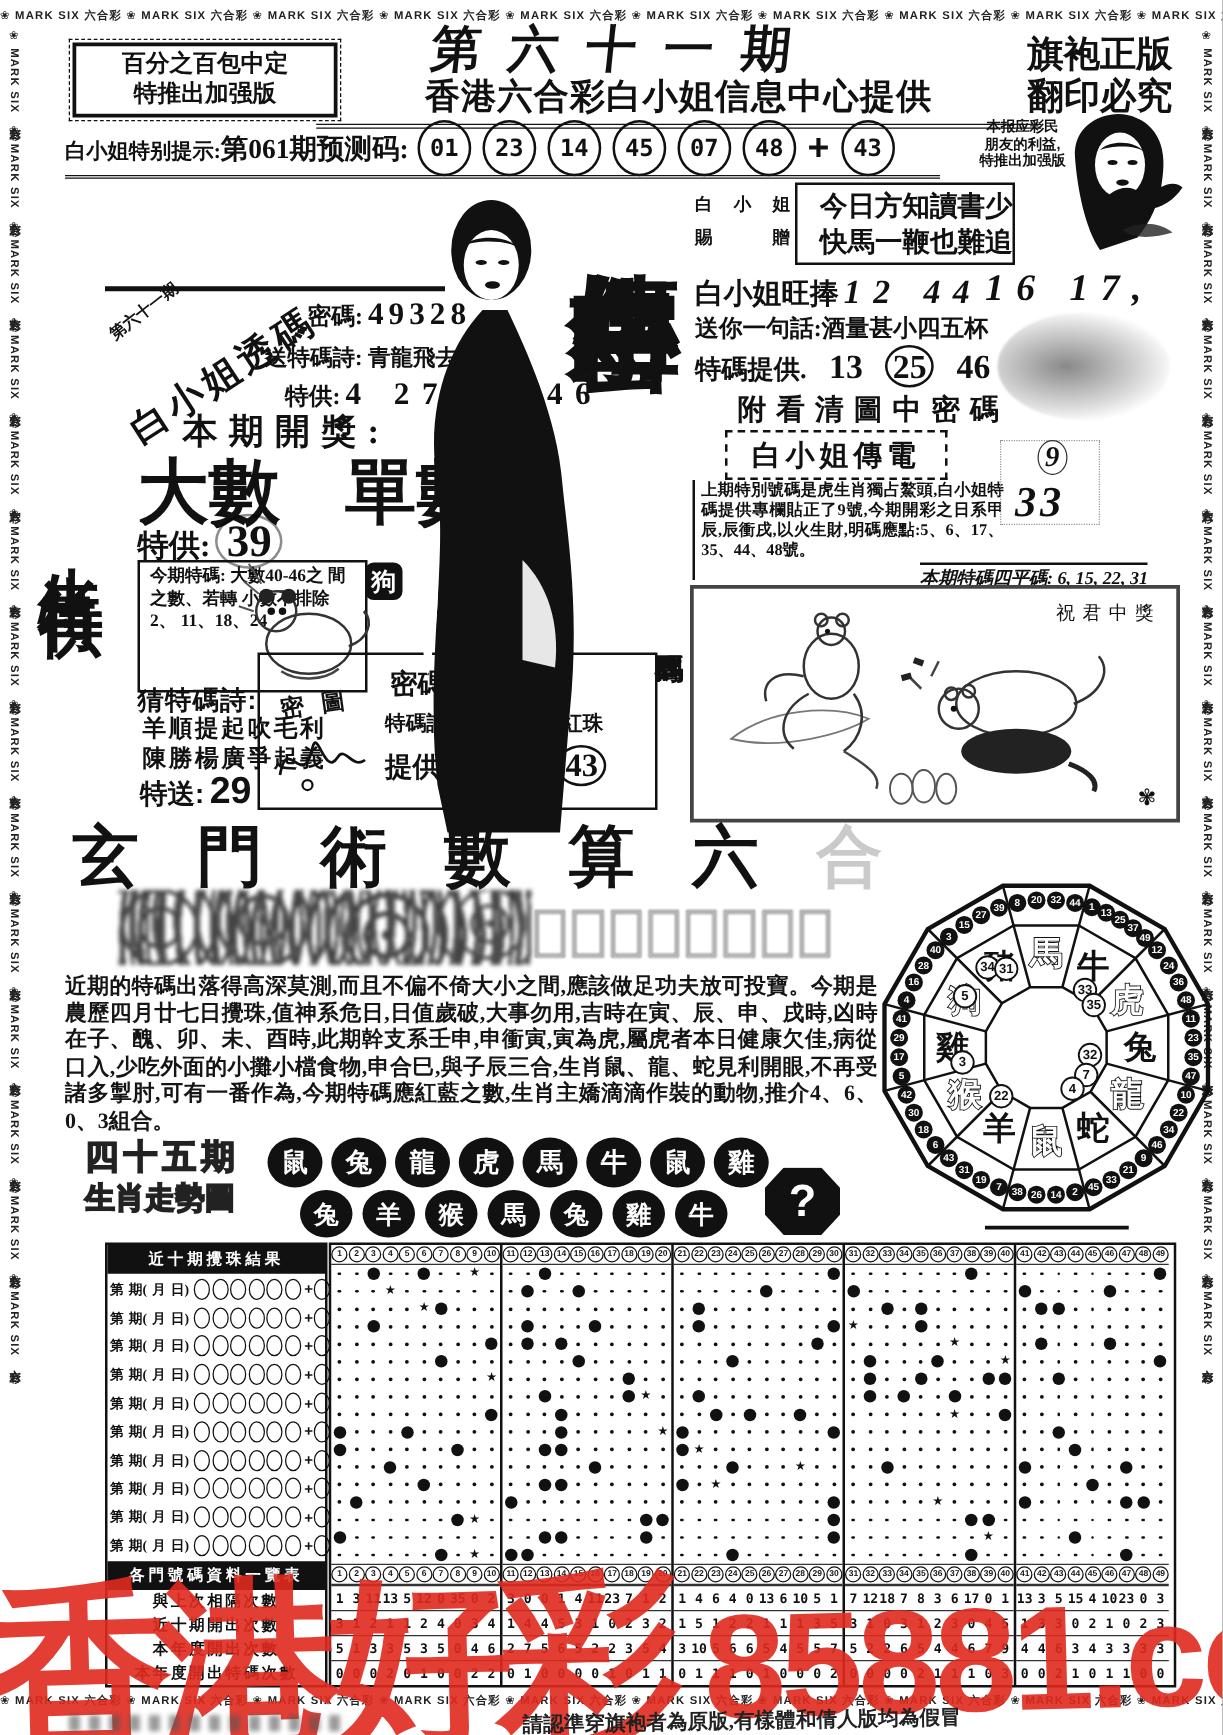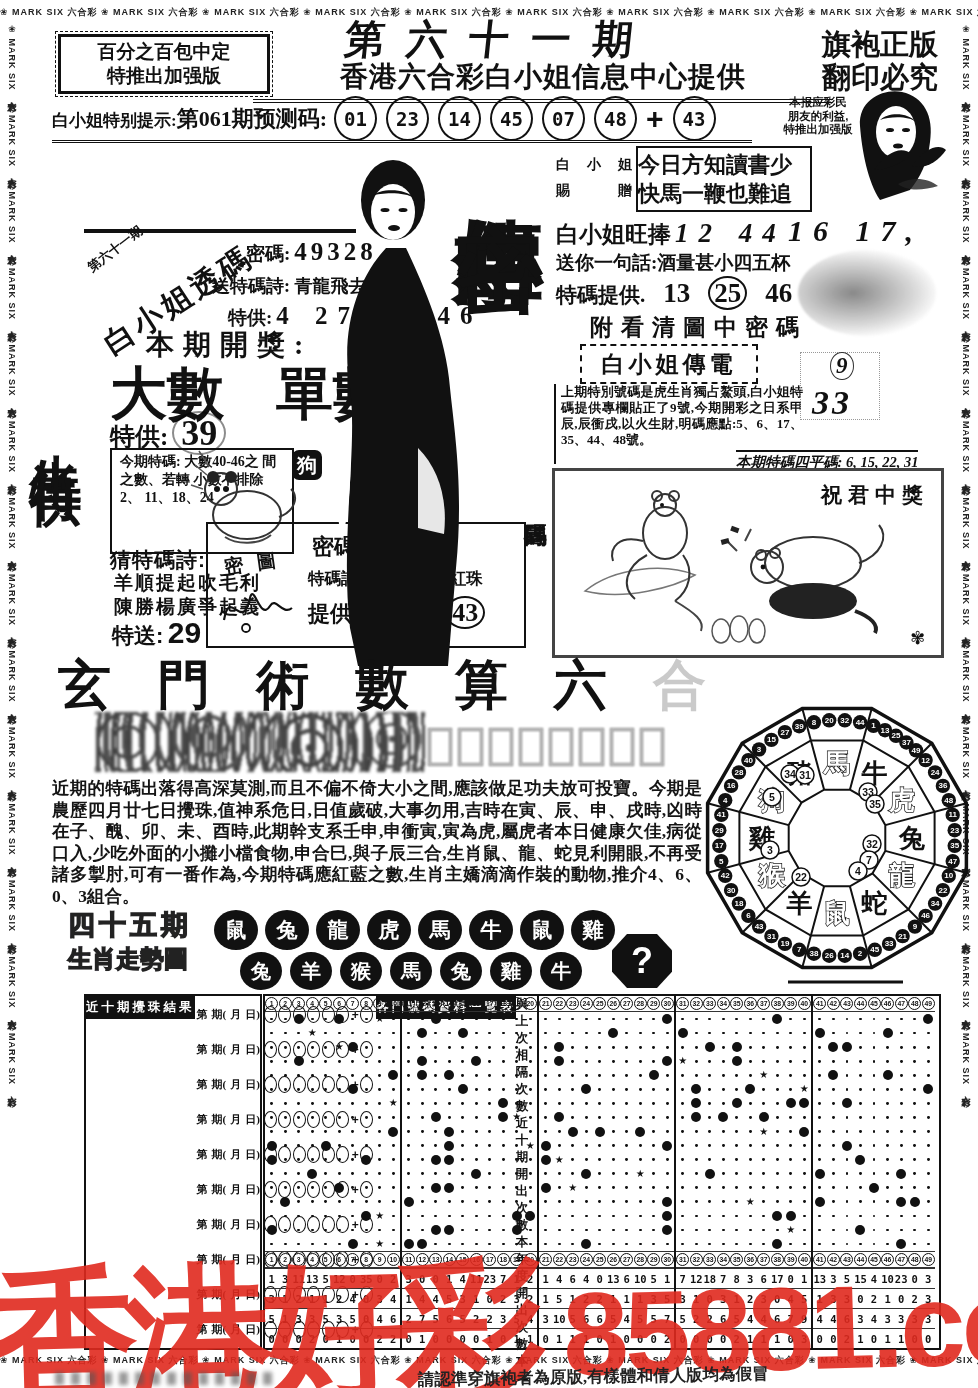--- a/index.html
+++ b/index.html
@@ -65,42 +65,42 @@
   #sb-prov .lbl{font-size:22px;font-weight:900;}
   #sb-prov .n{font-size:26px;font-weight:800;margin-left:16px;}
   #sb-prov .circ{border:2px solid #111;border-radius:50%;padding:0 5px;}
   
   #center-title{left:448px;top:148px;writing-mode:vertical-rl;text-orientation:upright;font-size:90px;font-weight:900;line-height:100px;}
   #seek-label{left:520px;top:506px;writing-mode:vertical-rl;text-orientation:upright;font-size:23px;font-weight:800;line-height:30px;}
   
   #gift-label{left:556px;top:152px;width:76px;font-size:14px;font-weight:700;line-height:26px;}
   #gift-label div{display:flex;justify-content:space-between;}
   #gift-box{left:636px;top:146px;width:172px;height:62px;border:2.5px solid #111;display:flex;flex-direction:column;justify-content:center;
-    text-align:left;font-size:22px;font-weight:900;line-height:29px;}
+    text-align:right;font-size:22px;font-weight:900;line-height:29px;}
   #wang-row{left:556px;top:218px;white-space:nowrap;}
   #wang-row .lbl{font-size:23px;font-weight:800;} #wang-row .val{font-size:27px;font-weight:700;font-style:italic;letter-spacing:10px;}
   #sent-row{left:556px;top:250px;font-size:19px;font-weight:800;white-space:nowrap;}
   #prov-row{left:556px;top:278px;white-space:nowrap;}
   #prov-row .lbl{font-size:21px;font-weight:700;} #prov-row .n{font-size:27px;font-weight:700;margin-left:14px;}
   #prov-row .circ{border:2px solid #111;border-radius:50%;padding:0 4px;}
   #see-note{left:590px;top:312px;font-size:23px;font-weight:800;letter-spacing:8px;white-space:nowrap;}
   #telegram{left:580px;top:344px;width:174px;height:36px;border:2.5px dashed #111;display:flex;align-items:center;justify-content:center;
     font-size:23px;font-weight:900;letter-spacing:4px;}
   #analysis{left:554px;top:384px;width:242px;height:80px;font-size:13px;font-weight:700;line-height:16px;text-align:justify;
     border-left:2px solid #111;padding-left:5px;}
   #hand1617{left:788px;top:214px;font-size:30px;font-weight:700;font-style:italic;letter-spacing:10px;}
   #rock1{left:798px;top:250px;width:138px;height:86px;background:
     radial-gradient(ellipse at 40% 50%, rgba(40,40,40,.55), rgba(120,120,120,.25) 55%, transparent 75%);
     filter:blur(1px);border-radius:50%;}
   #hand9box{left:800px;top:352px;width:78px;height:66px;border:1px dotted #999;}
   #hand9{left:830px;top:352px;font-size:23px;font-weight:700;font-style:italic;border:1.5px solid #333;border-radius:50%;padding:0 5px;}
   #hand33{left:812px;top:384px;font-size:34px;font-weight:800;font-style:italic;letter-spacing:3px;}
   #flat-codes{left:736px;top:450px;font-size:14.5px;font-weight:700;font-style:italic;white-space:nowrap;border-top:2px solid #111;padding-top:1px;}
   #rats-box{left:552px;top:468px;width:386px;height:184px;border:3px solid #444;}
-  #wish{position:absolute;right:12px;top:10px;font-size:21px;font-weight:700;letter-spacing:6px;}
+  #wish{position:absolute;right:12px;top:10px;font-size:15px;font-weight:400;letter-spacing:6px;}
   #stamp{position:absolute;right:16px;bottom:6px;font-size:18px;}
   
   #band-title{left:58px;top:650px;width:648px;display:flex;justify-content:space-between;font-size:53px;font-weight:900;}
   #band-title .faint{opacity:.22;}
   #scribble1{left:95px;top:712px;width:330px;height:60px;filter:blur(1.5px);opacity:.85;background:
     repeating-radial-gradient(circle at 10% 50%, #222 0 3px, transparent 3px 14px),
     repeating-radial-gradient(circle at 35% 40%, #333 0 4px, transparent 4px 17px),
     repeating-radial-gradient(circle at 65% 60%, #222 0 4px, transparent 4px 15px),
     repeating-radial-gradient(circle at 90% 45%, #333 0 3px, transparent 3px 13px);}
   #scribble2{left:428px;top:728px;width:236px;height:38px;display:flex;gap:6px;filter:blur(1px);opacity:.8;}
@@ -113,21 +113,21 @@
     text-shadow:0 0 1px #222;line-height:34px;margin-left:32px;}
   #trend-label .l1{font-size:27px;letter-spacing:4px;} #trend-label .l2{font-size:24px;}
   #trend-row1{left:214px;top:910px;display:flex;gap:7px;}
   #trend-row2{left:240px;top:952px;display:flex;gap:8px;}
   .oval{background:#111;color:#fff;border-radius:50%;display:flex;align-items:center;justify-content:center;font-weight:800;}
   #trend-row1 .oval{width:44px;height:40px;font-size:21px;}
   #trend-row2 .oval{width:42px;height:38px;font-size:20px;}
   #trend-q{left:612px;top:934px;width:60px;height:54px;background:#111;color:#fff;font-size:36px;font-weight:900;
     display:flex;align-items:center;justify-content:center;clip-path:polygon(25% 0,75% 0,100% 30%,100% 70%,75% 100%,25% 100%,0 70%,0 30%);}
   
-  #left-table{left:84px;top:994px;width:178px;height:356px;border:2px solid #111;box-sizing:border-box;display:flex;flex-direction:row;}
+  #left-table{left:84px;top:994px;width:178px;height:356px;border:2px solid #111;box-sizing:border-box;display:flex;flex-direction:column;}
   .bar{background:#111;color:#fff;font-size:12.5px;font-weight:800;letter-spacing:3px;display:flex;align-items:center;justify-content:center;height:23px;flex:none;}
   #results-rows{flex:1;display:flex;flex-direction:column;justify-content:space-around;padding:1px 2px;}
   .res-row{display:flex;align-items:center;height:22px;}
   .res-row .rt{font-size:11px;font-weight:800;margin-right:4px;white-space:nowrap;}
   .ball{width:11px;height:15px;border:1.6px solid #111;border-radius:50%;margin-right:1.5px;flex:none;}
   .plus2{font-size:12px;font-weight:800;margin:0 1px;}
   #summary-labels{height:76px;display:flex;flex-direction:column;justify-content:space-around;}
   .sum-label{font-size:12.5px;font-weight:800;letter-spacing:2px;text-align:center;}
   
   #dot-grid{left:263px;top:994px;width:678px;height:356px;border:2px solid #111;box-sizing:border-box;display:flex;}

